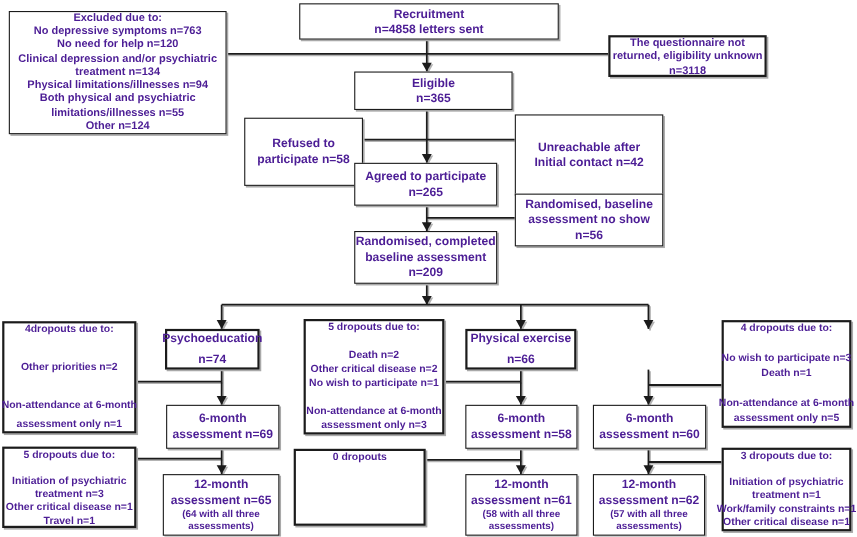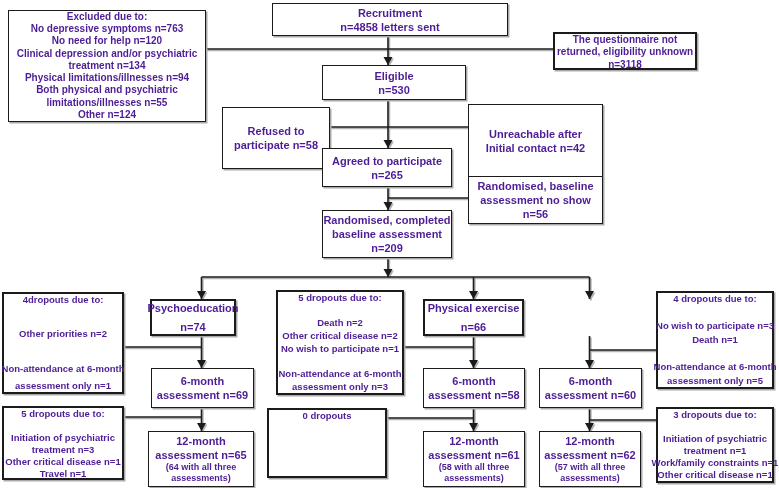--- a/index.html
+++ b/index.html
@@ -92,21 +92,21 @@
   </div>
 
   <div class="box qn thick" style="left:553px;top:32px;width:144px;height:38px">
     <div class="ln">The questionnaire not</div>
     <div class="ln">returned, eligibility unknown</div>
     <div class="ln">n=3118</div>
   </div>
 
   <div class="box" style="left:322px;top:65px;width:144px;height:35px">
     <div class="ln">Eligible</div>
-    <div class="ln">n=530</div>
+    <div class="ln">n=365</div>
   </div>
 
   <div class="box" style="left:222px;top:107px;width:108px;height:62px">
     <div class="ln">Refused to</div>
     <div class="ln">participate n=58</div>
   </div>
 
   <div class="box" style="left:468px;top:104px;width:135px;height:74px">
     <div class="ln">Unreachable after</div>
     <div class="ln">Initial contact n=42</div>

